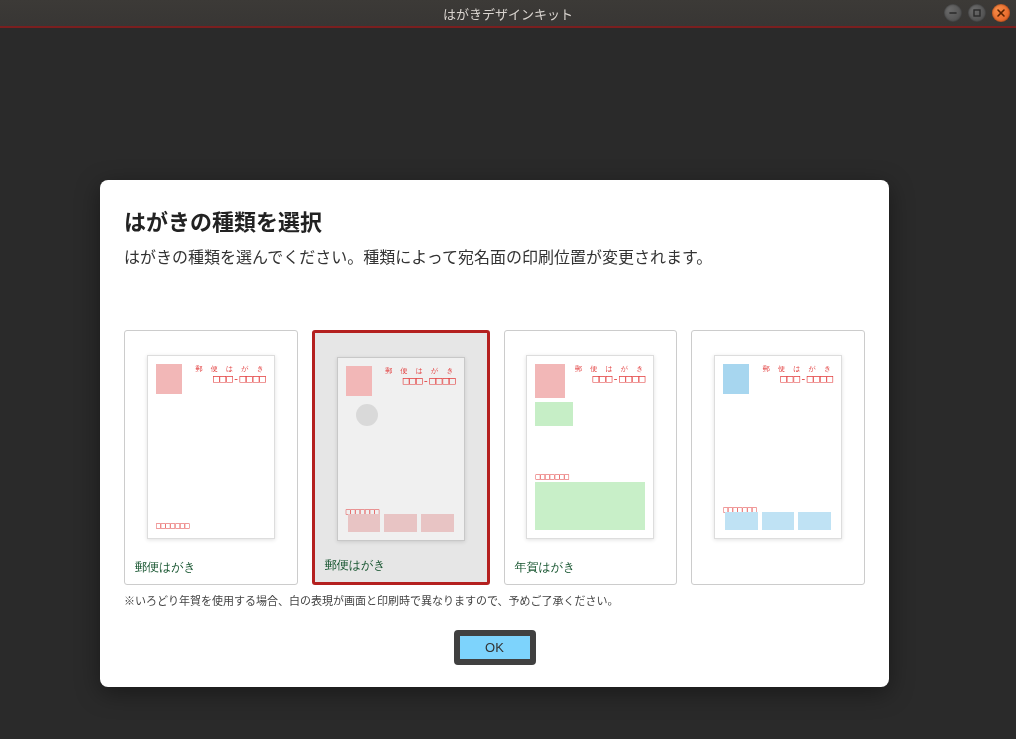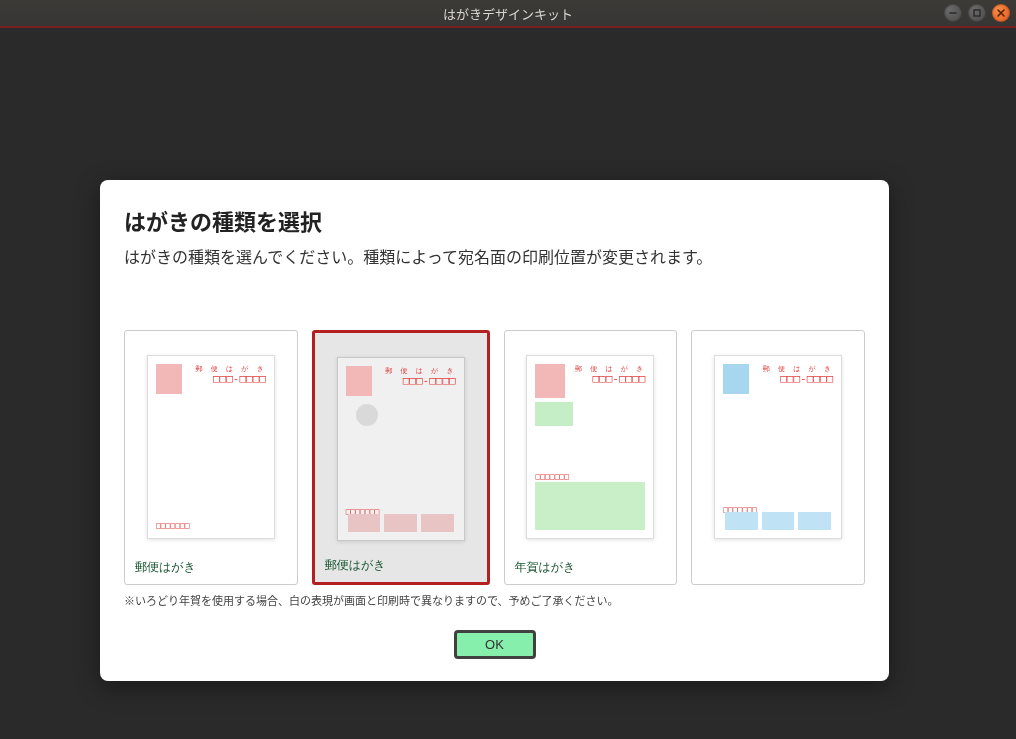--- a/index.html
+++ b/index.html
@@ -151,22 +151,22 @@
   .actions {
     margin-top: 22px;
     display: flex;
     justify-content: center;
   }
   .ok-btn {
     min-width: 82px;
     padding: 4px 20px;
     font-size: 13px;
     color: #333;
-    background: #86efac;
-    border: 3px solid #404040;
+    background: #7dd3fc;
+    border: 6px solid #404040;
     border-radius: 4px;
     cursor: pointer;
   }
 </style>
 </head>
 <body>
 
 <div class="titlebar">
   <div class="title">はがきデザインキット</div>
   <div class="win-controls">

